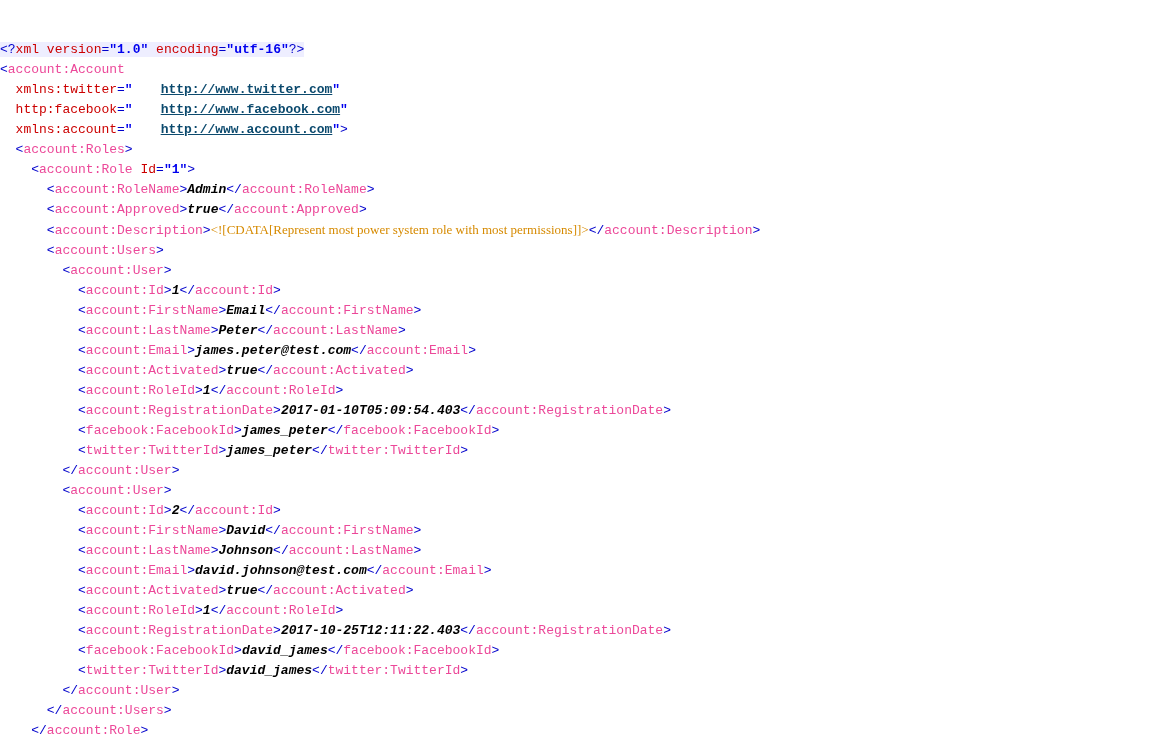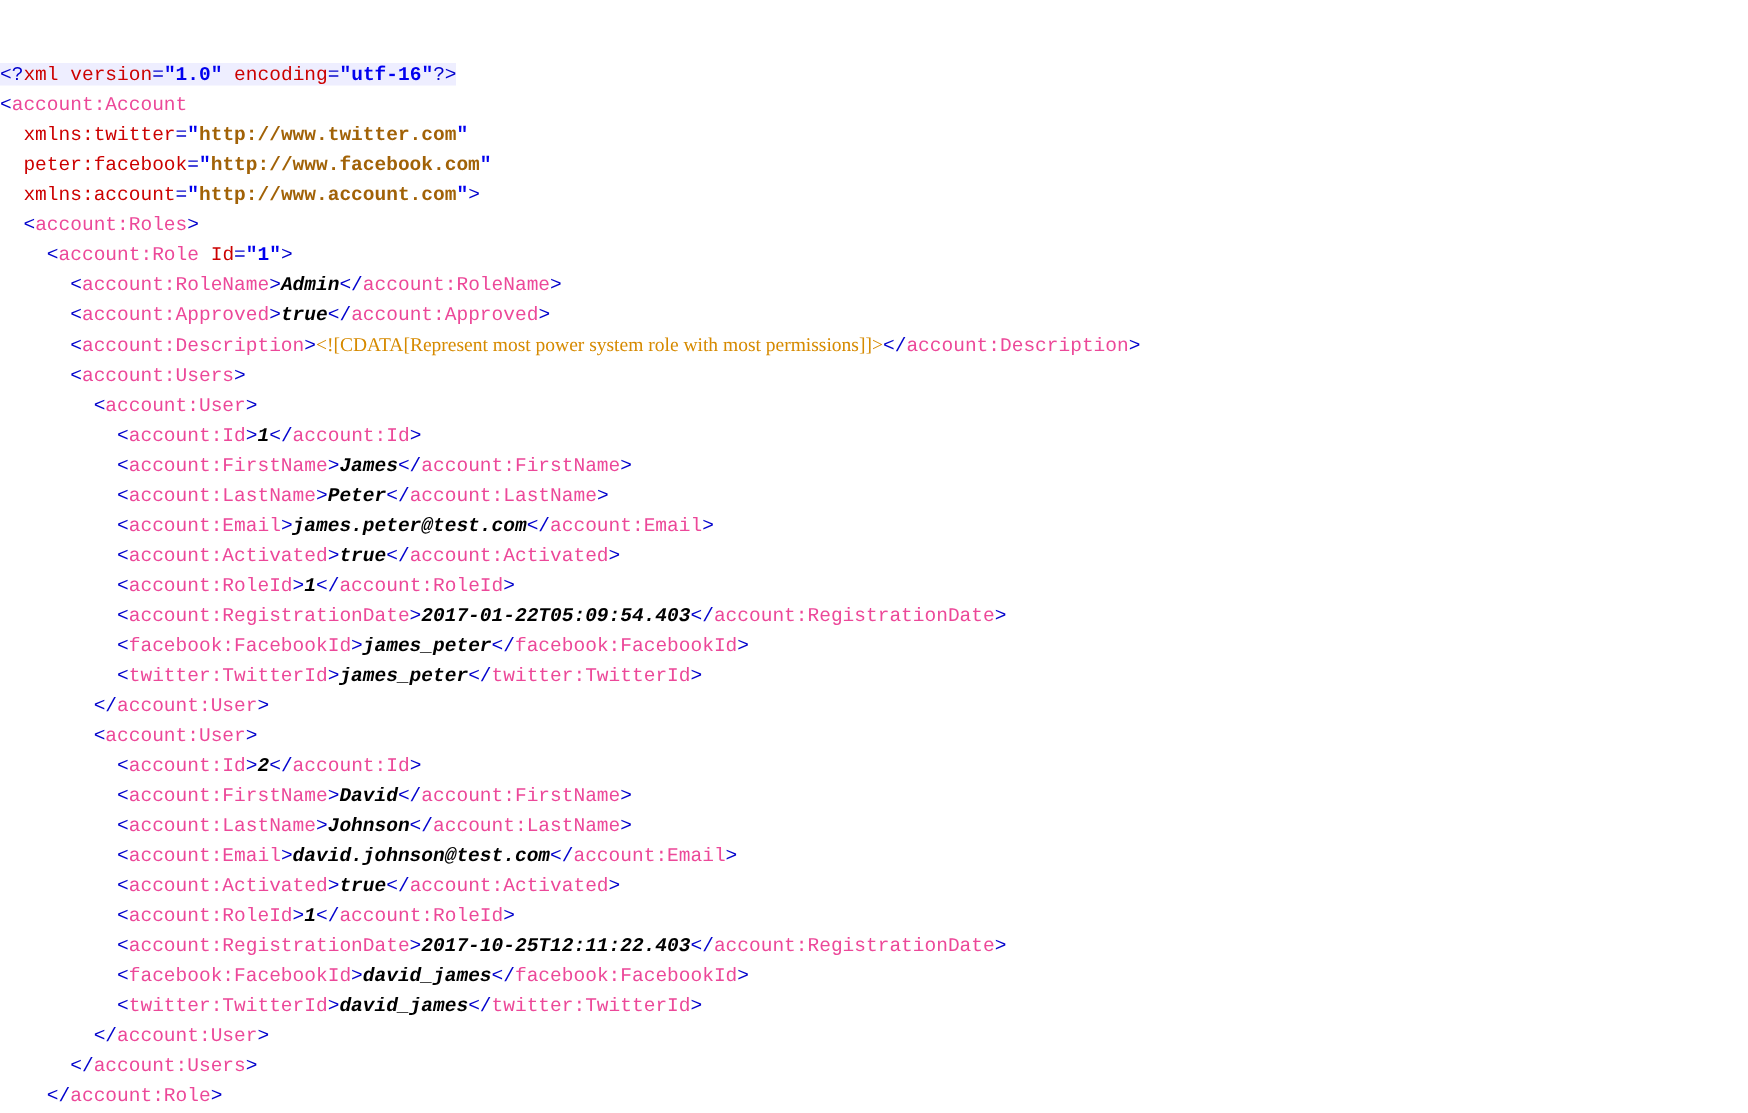--- a/index.html
+++ b/index.html
@@ -16,46 +16,48 @@
     background: #eeeeff;
   }
   .pi { color: #cc0000; }
   .attr-name { color: #cc0000; }
   .attr-val { color: #0000ee; font-weight: bold; }
   .delim { color: #0000cc; }
   .elem { color: #ec4899; }
   .text-content { color: #000000; font-weight: bold; font-style: italic; }
   .cdata { color: #d68a00; font-family: Liberation Serif, serif; }
   .link {
-    color: #a16207;
+    color: #0c4a6e;
     font-weight: bold;
+    text-decoration: underline;
+    margin-left: 28px;
   }
 </style>
 </head>
 <body>
 
 <div><span class="line1"><span class="delim">&lt;?</span><span class="pi">xml </span><span class="attr-name">version</span><span class="delim">=</span><span class="attr-val">"<span>1.0</span>"</span><span class="attr-name"> encoding</span><span class="delim">=</span><span class="attr-val">"<span>utf-16</span>"</span><span class="delim">?&gt;</span></span>
 <span class="delim">&lt;</span><span class="elem">account:Account</span>
   <span class="attr-name">xmlns:twitter</span><span class="delim">=</span><span class="attr-val">"</span><span class="link">http://www.twitter.com</span><span class="attr-val">"</span>
-  <span class="attr-name">peter:facebook</span><span class="delim">=</span><span class="attr-val">"</span><span class="link">http://www.facebook.com</span><span class="attr-val">"</span>
+  <span class="attr-name">http:facebook</span><span class="delim">=</span><span class="attr-val">"</span><span class="link">http://www.facebook.com</span><span class="attr-val">"</span>
   <span class="attr-name">xmlns:account</span><span class="delim">=</span><span class="attr-val">"</span><span class="link">http://www.account.com</span><span class="attr-val">"</span><span class="delim">&gt;</span>
   <span class="delim">&lt;</span><span class="elem">account:Roles</span><span class="delim">&gt;</span>
     <span class="delim">&lt;</span><span class="elem">account:Role</span> <span class="attr-name">Id</span><span class="delim">=</span><span class="attr-val">"<span>1</span>"</span><span class="delim">&gt;</span>
       <span class="delim">&lt;</span><span class="elem">account:RoleName</span><span class="delim">&gt;</span><span class="text-content">Admin</span><span class="delim">&lt;/</span><span class="elem">account:RoleName</span><span class="delim">&gt;</span>
       <span class="delim">&lt;</span><span class="elem">account:Approved</span><span class="delim">&gt;</span><span class="text-content">true</span><span class="delim">&lt;/</span><span class="elem">account:Approved</span><span class="delim">&gt;</span>
       <span class="delim">&lt;</span><span class="elem">account:Description</span><span class="delim">&gt;</span><span class="cdata"><span>&lt;![CDATA[</span><span>Represent most power system role with most permissions</span><span>]]&gt;</span></span><span class="delim">&lt;/</span><span class="elem">account:Description</span><span class="delim">&gt;</span>
       <span class="delim">&lt;</span><span class="elem">account:Users</span><span class="delim">&gt;</span>
         <span class="delim">&lt;</span><span class="elem">account:User</span><span class="delim">&gt;</span>
           <span class="delim">&lt;</span><span class="elem">account:Id</span><span class="delim">&gt;</span><span class="text-content">1</span><span class="delim">&lt;/</span><span class="elem">account:Id</span><span class="delim">&gt;</span>
-          <span class="delim">&lt;</span><span class="elem">account:FirstName</span><span class="delim">&gt;</span><span class="text-content">James</span><span class="delim">&lt;/</span><span class="elem">account:FirstName</span><span class="delim">&gt;</span>
+          <span class="delim">&lt;</span><span class="elem">account:FirstName</span><span class="delim">&gt;</span><span class="text-content">Email</span><span class="delim">&lt;/</span><span class="elem">account:FirstName</span><span class="delim">&gt;</span>
           <span class="delim">&lt;</span><span class="elem">account:LastName</span><span class="delim">&gt;</span><span class="text-content">Peter</span><span class="delim">&lt;/</span><span class="elem">account:LastName</span><span class="delim">&gt;</span>
           <span class="delim">&lt;</span><span class="elem">account:Email</span><span class="delim">&gt;</span><span class="text-content">james.peter@test.com</span><span class="delim">&lt;/</span><span class="elem">account:Email</span><span class="delim">&gt;</span>
           <span class="delim">&lt;</span><span class="elem">account:Activated</span><span class="delim">&gt;</span><span class="text-content">true</span><span class="delim">&lt;/</span><span class="elem">account:Activated</span><span class="delim">&gt;</span>
           <span class="delim">&lt;</span><span class="elem">account:RoleId</span><span class="delim">&gt;</span><span class="text-content">1</span><span class="delim">&lt;/</span><span class="elem">account:RoleId</span><span class="delim">&gt;</span>
-          <span class="delim">&lt;</span><span class="elem">account:RegistrationDate</span><span class="delim">&gt;</span><span class="text-content">2017-01-22T05:09:54.403</span><span class="delim">&lt;/</span><span class="elem">account:RegistrationDate</span><span class="delim">&gt;</span>
+          <span class="delim">&lt;</span><span class="elem">account:RegistrationDate</span><span class="delim">&gt;</span><span class="text-content">2017-01-10T05:09:54.403</span><span class="delim">&lt;/</span><span class="elem">account:RegistrationDate</span><span class="delim">&gt;</span>
           <span class="delim">&lt;</span><span class="elem">facebook:FacebookId</span><span class="delim">&gt;</span><span class="text-content">james_peter</span><span class="delim">&lt;/</span><span class="elem">facebook:FacebookId</span><span class="delim">&gt;</span>
           <span class="delim">&lt;</span><span class="elem">twitter:TwitterId</span><span class="delim">&gt;</span><span class="text-content">james_peter</span><span class="delim">&lt;/</span><span class="elem">twitter:TwitterId</span><span class="delim">&gt;</span>
         <span class="delim">&lt;/</span><span class="elem">account:User</span><span class="delim">&gt;</span>
         <span class="delim">&lt;</span><span class="elem">account:User</span><span class="delim">&gt;</span>
           <span class="delim">&lt;</span><span class="elem">account:Id</span><span class="delim">&gt;</span><span class="text-content">2</span><span class="delim">&lt;/</span><span class="elem">account:Id</span><span class="delim">&gt;</span>
           <span class="delim">&lt;</span><span class="elem">account:FirstName</span><span class="delim">&gt;</span><span class="text-content">David</span><span class="delim">&lt;/</span><span class="elem">account:FirstName</span><span class="delim">&gt;</span>
           <span class="delim">&lt;</span><span class="elem">account:LastName</span><span class="delim">&gt;</span><span class="text-content">Johnson</span><span class="delim">&lt;/</span><span class="elem">account:LastName</span><span class="delim">&gt;</span>
           <span class="delim">&lt;</span><span class="elem">account:Email</span><span class="delim">&gt;</span><span class="text-content">david.johnson@test.com</span><span class="delim">&lt;/</span><span class="elem">account:Email</span><span class="delim">&gt;</span>
           <span class="delim">&lt;</span><span class="elem">account:Activated</span><span class="delim">&gt;</span><span class="text-content">true</span><span class="delim">&lt;/</span><span class="elem">account:Activated</span><span class="delim">&gt;</span>
           <span class="delim">&lt;</span><span class="elem">account:RoleId</span><span class="delim">&gt;</span><span class="text-content">1</span><span class="delim">&lt;/</span><span class="elem">account:RoleId</span><span class="delim">&gt;</span>

